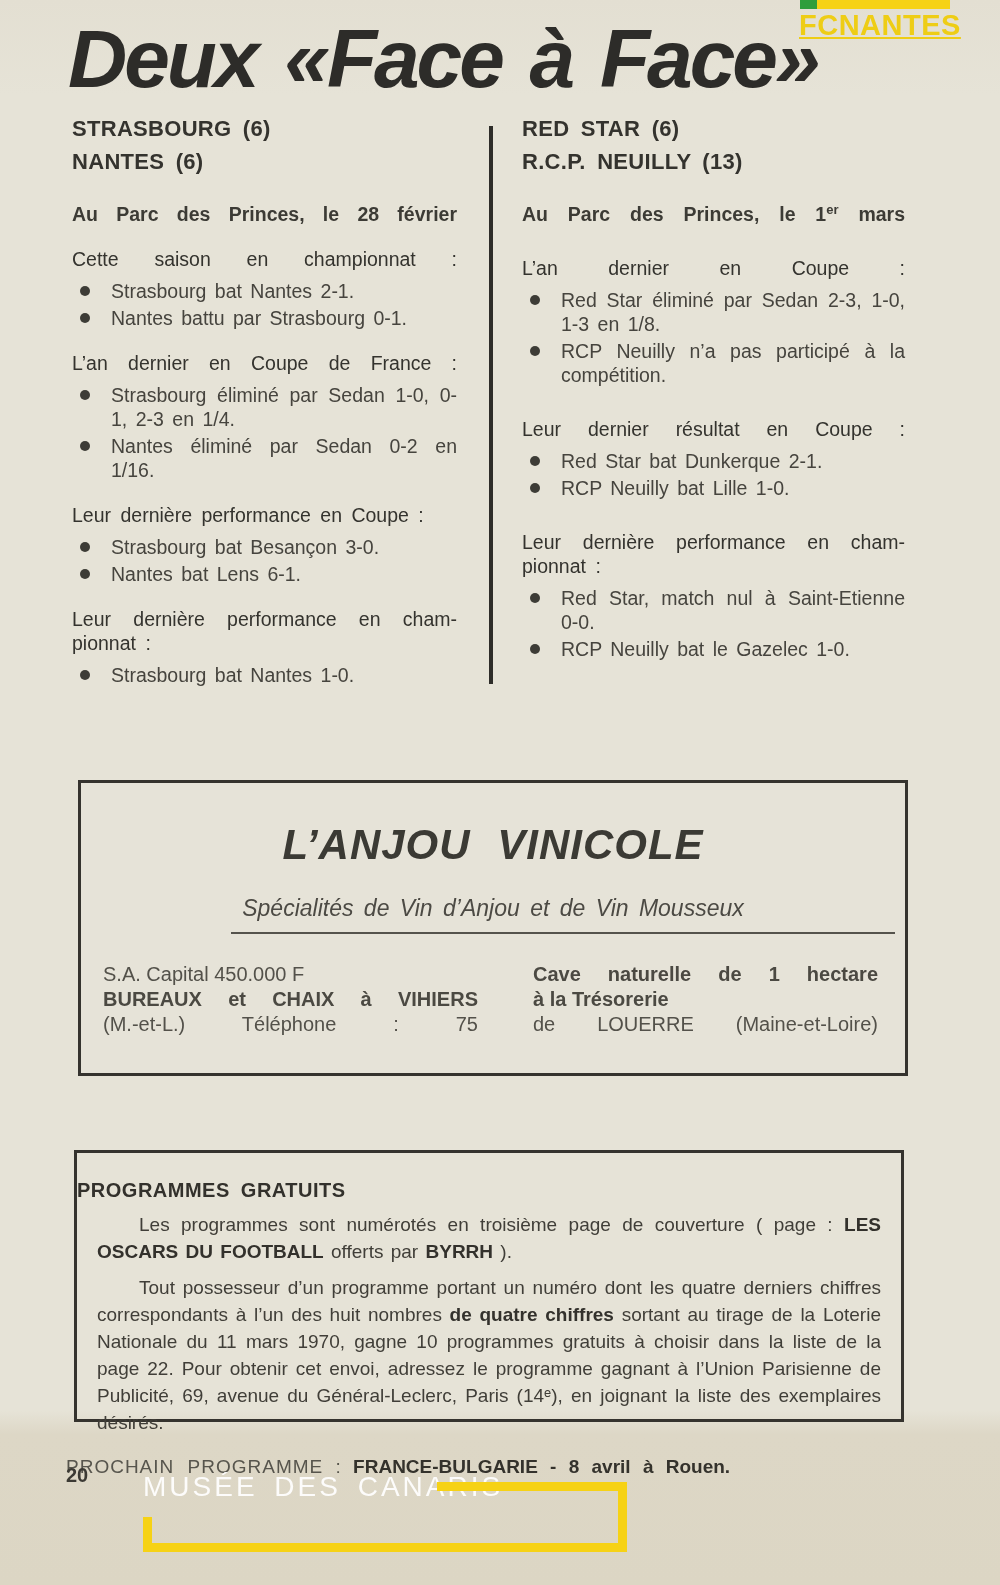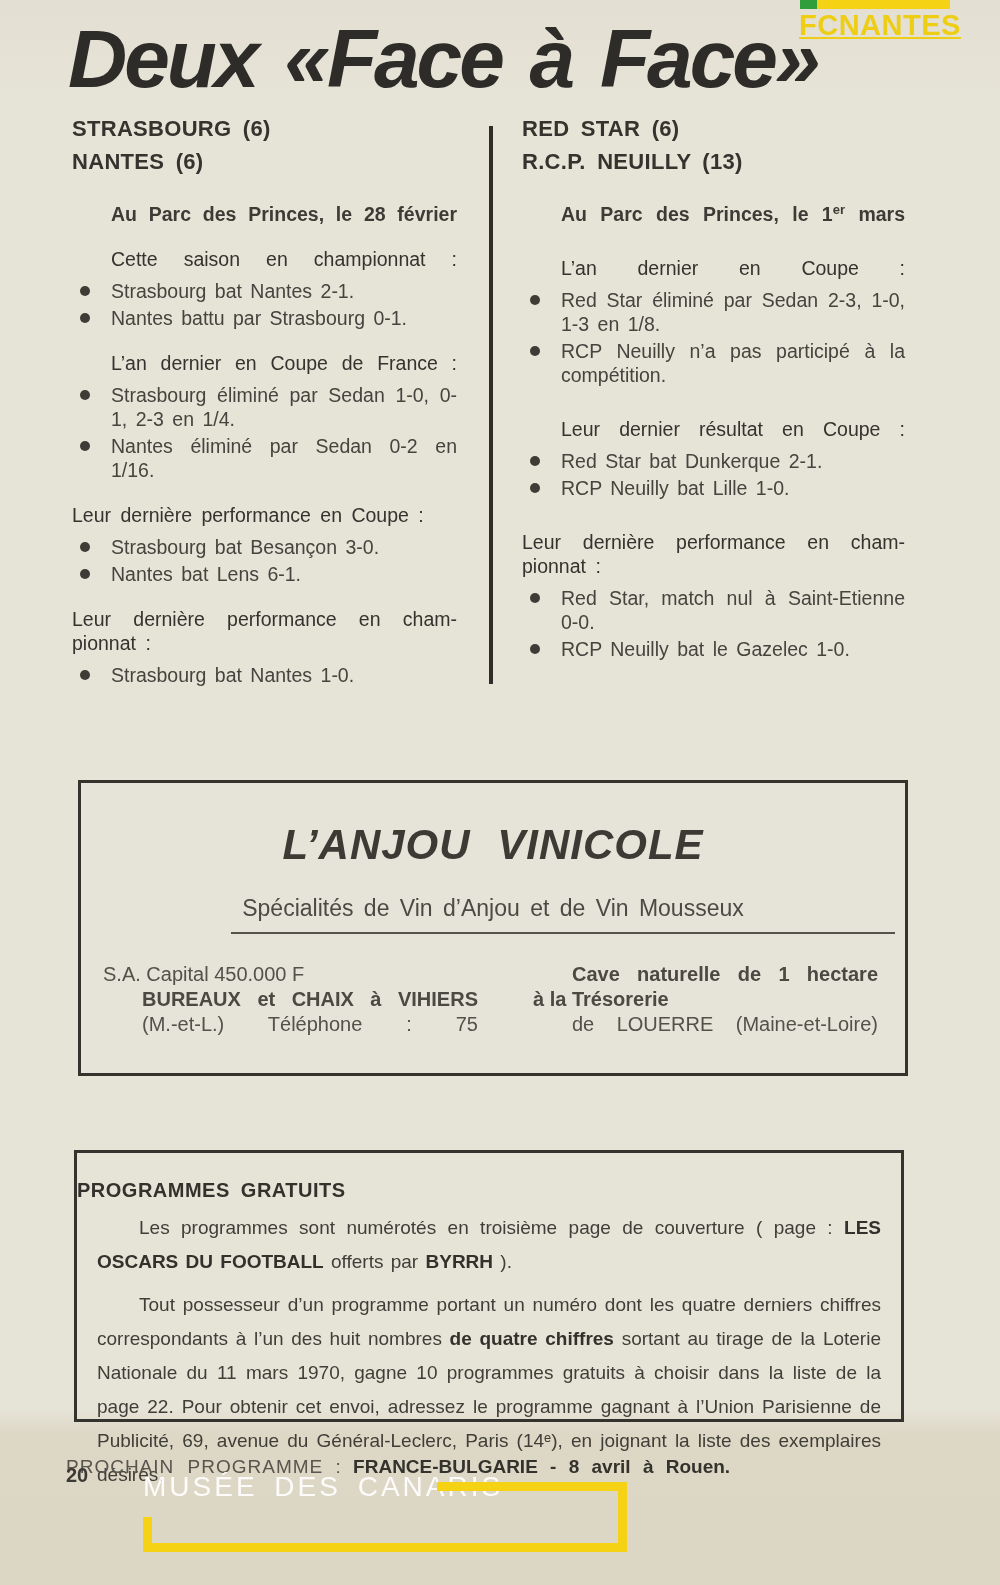--- a/index.html
+++ b/index.html
@@ -29,56 +29,56 @@
     letter-spacing:-3px;word-spacing:8px;color:#2d2c29;
     white-space:nowrap;
   }
   
   .col{position:absolute;top:112px;font-size:19.5px;line-height:24px;}
   .col-left{left:72px;width:385px;}
   .col-right{left:522px;width:383px;}
   .divider{position:absolute;left:489px;top:126px;width:4px;height:558px;background:#2e2d29;}
   .team{font-size:22px;font-weight:700;line-height:33px;color:#34332e;word-spacing:5px;letter-spacing:.3px;}
   .venue{margin-top:24px;font-weight:700;color:#3c3b35;}
-  .stretch{text-align:justify;text-align-last:justify;margin-left:39px;}
+  .stretch{text-align:justify;text-align-last:justify;}
   .just{text-align:justify;}
   .section{margin-top:21px;}
   .col-right .section{margin-top:30px;}
   .heading{font-weight:400;color:#34332e;word-spacing:4px;}
   .items{margin-top:8px;}
   .item{position:relative;padding-left:39px;margin-top:3px;color:#46443e;word-spacing:3px;}
   .bullet{position:absolute;left:8px;top:7px;width:10px;height:10px;border-radius:50%;background:#3d3c36;}
   sup.ord{font-size:13px;vertical-align:super;line-height:0;}
   
   .ad-box{
     position:absolute;left:78px;top:780px;width:824px;height:290px;
     border:3px solid #35332e;background:rgba(255,255,255,0.03);
   }
   .ad-title{
     margin-top:38px;text-align:center;
     font-size:42px;font-weight:700;font-style:italic;
     letter-spacing:1px;word-spacing:14px;color:#3b3a34;
   }
   .ad-subtitle{
     margin-top:26px;text-align:center;
-    font-size:23px;color:#4c4a44;word-spacing:4px;
+    font-size:23px;font-style:italic;color:#4c4a44;word-spacing:4px;
   }
   .ad-rule{height:2px;background:#55534c;margin:10px 10px 0 150px;}
   .ad-cols{display:flex;margin-top:28px;font-size:20px;line-height:25px;color:#53514a;}
   .ad-col-a{width:375px;margin-left:22px;}
   .ad-col-b{width:345px;margin-left:55px;}
   .ad-line-center{text-align:left;}
   .semibold{font-weight:700;color:#4b4942;}
   
   .prog-box{
     position:absolute;left:74px;top:1150px;width:824px;height:266px;
     border:3px solid #35332e;
   }
   .prog-heading{margin-top:26px;text-align:left;font-size:20px;font-weight:700;letter-spacing:.5px;word-spacing:5px;color:#33312c;}
-  .prog-p{margin:9px 20px 0 20px;text-indent:42px;text-align:justify;font-size:19px;line-height:34px;color:#403e38;word-spacing:2px;}
+  .prog-p{margin:9px 20px 0 20px;text-indent:42px;text-align:justify;font-size:19px;line-height:27px;color:#403e38;word-spacing:2px;}
   .prog-p b{color:#33312c;}
   
   .next-line{position:absolute;left:66px;top:1456px;font-size:19px;word-spacing:7px;white-space:nowrap;}
   .next-label{color:#57554d;letter-spacing:1px;}
   .next-colon{color:#57554d;}
   .next-strong{font-weight:700;color:#34322c;}
   .page-number{position:absolute;left:66px;top:1464px;font-size:20px;font-weight:700;color:#3c3a34;}
   .watermark{
     position:absolute;left:143px;top:1471px;
     font-size:28px;letter-spacing:3px;word-spacing:6px;

